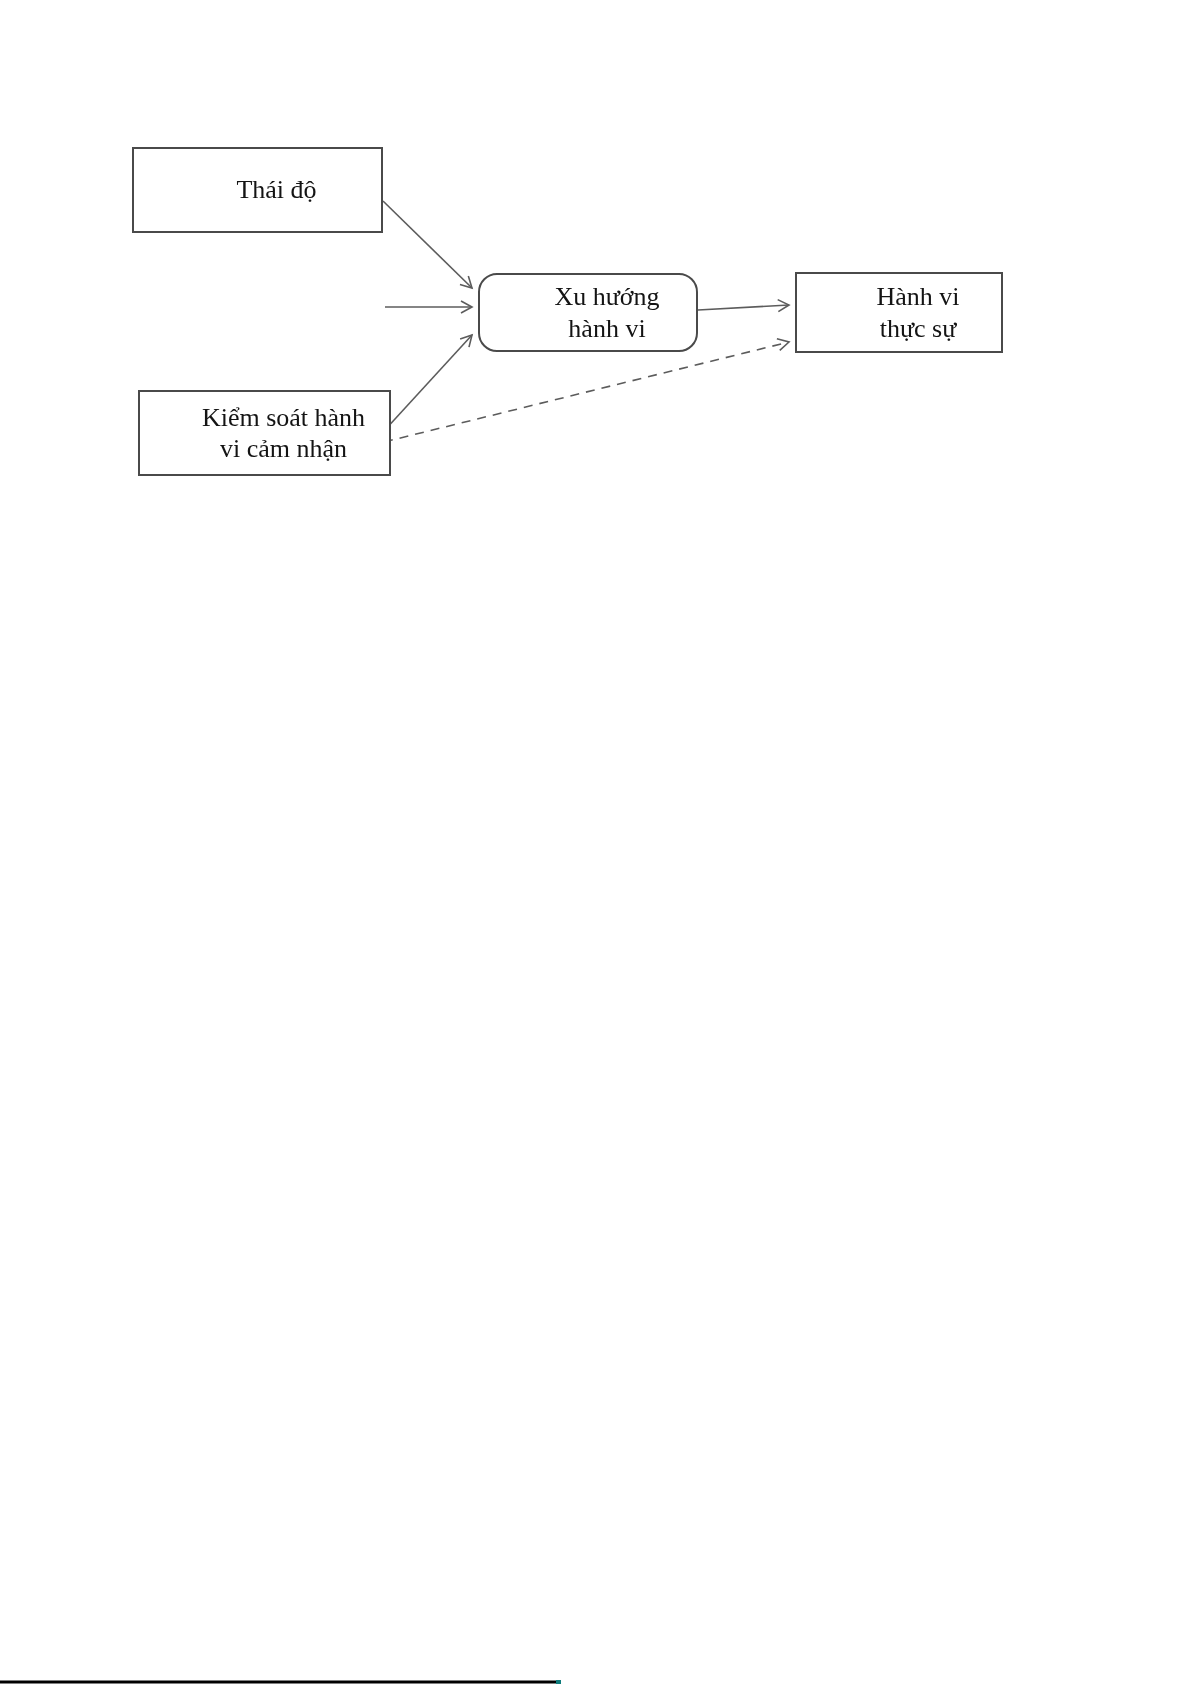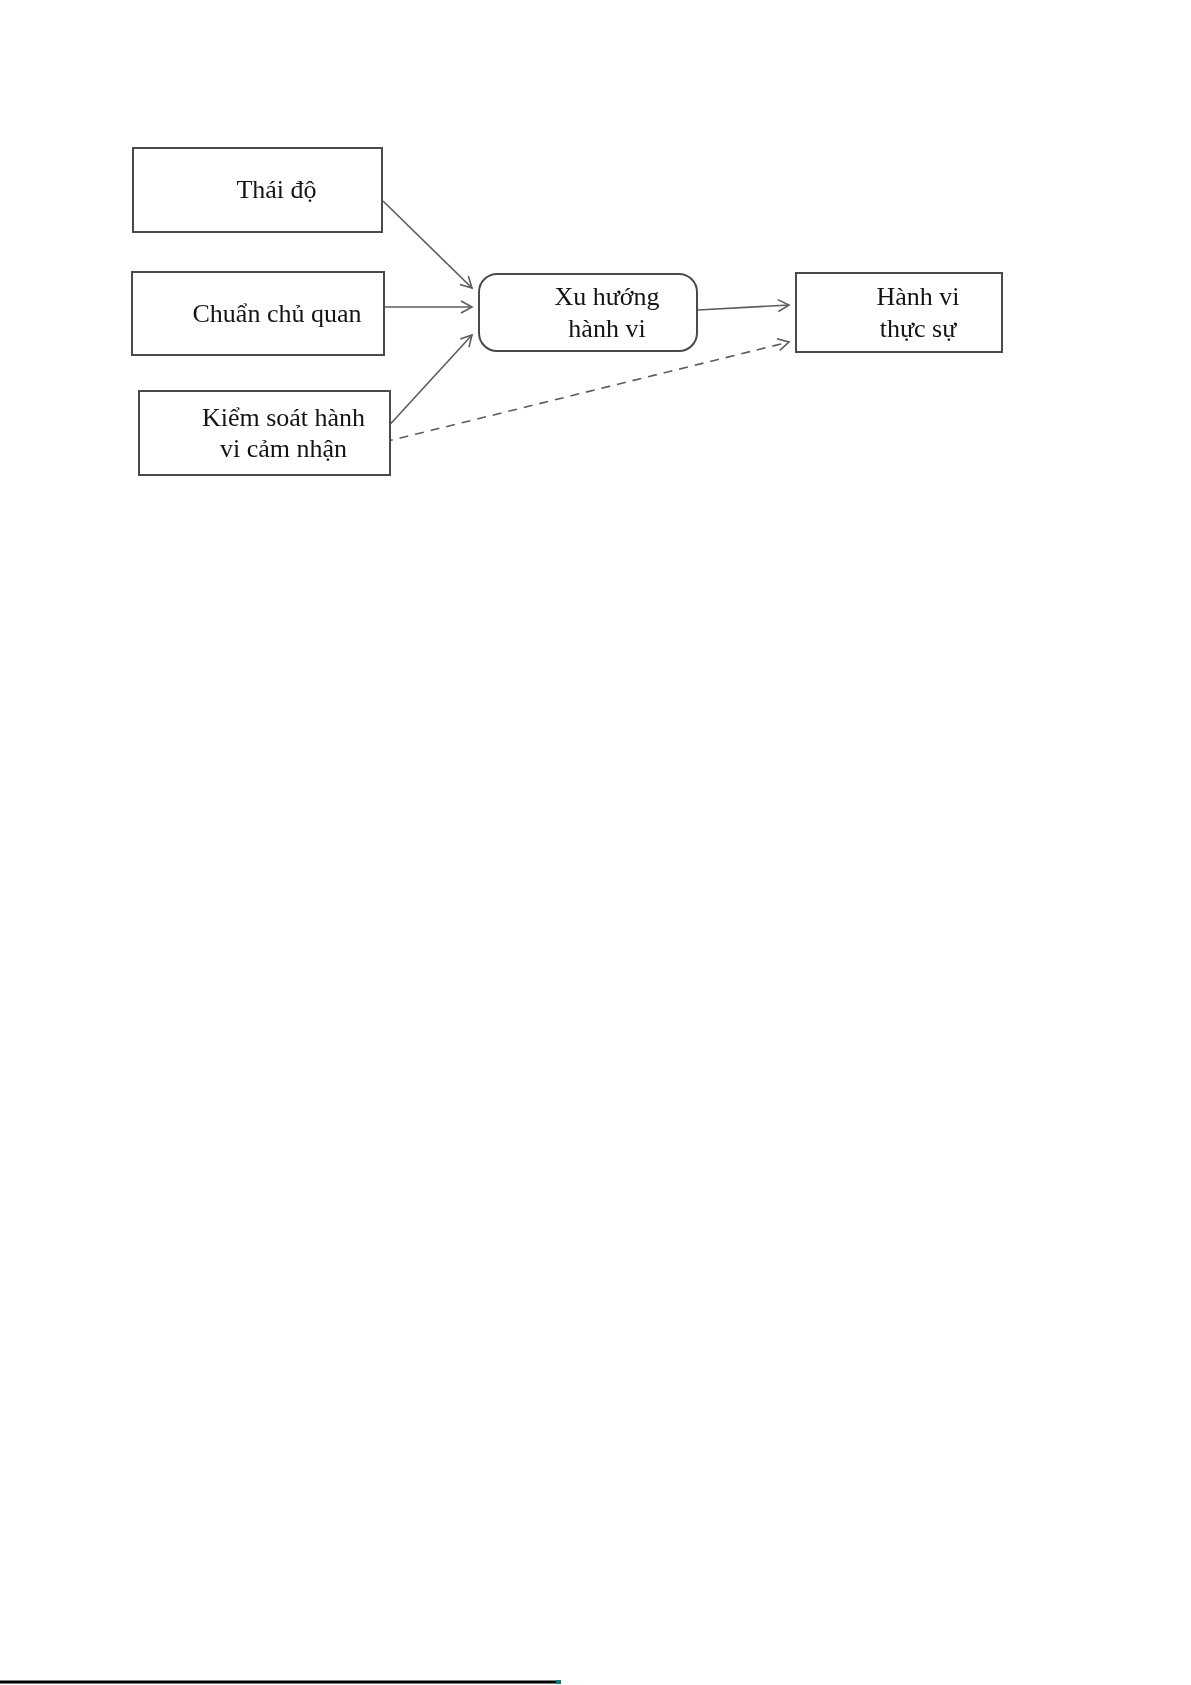--- a/index.html
+++ b/index.html
@@ -68,23 +68,20 @@
     <line x1="384" y1="442" x2="789" y2="342" stroke="#5c5c5c" stroke-width="1.6" stroke-dasharray="9 7" marker-end="url(#arrowOpen)"></line>
 
     <line x1="0" y1="1682" x2="556" y2="1682" stroke="#000000" stroke-width="3"></line>
     <rect x="556" y="1680" width="5" height="4" fill="#0e7c7c"></rect>
   </svg>
 
   <div class="node box-attitude">
     <span class="node-label">Thái độ</span>
   </div>
 
-  <div class="node box-subjective-norm">
-    <span class="node-label">Chuẩn chủ quan</span>
-  </div>
 
   <div class="node box-perceived-control">
     <span class="node-label">Kiểm soát hành
 vi cảm nhận</span>
   </div>
 
   <div class="node box-intention">
     <span class="node-label">Xu hướng
 hành vi</span>
   </div>

